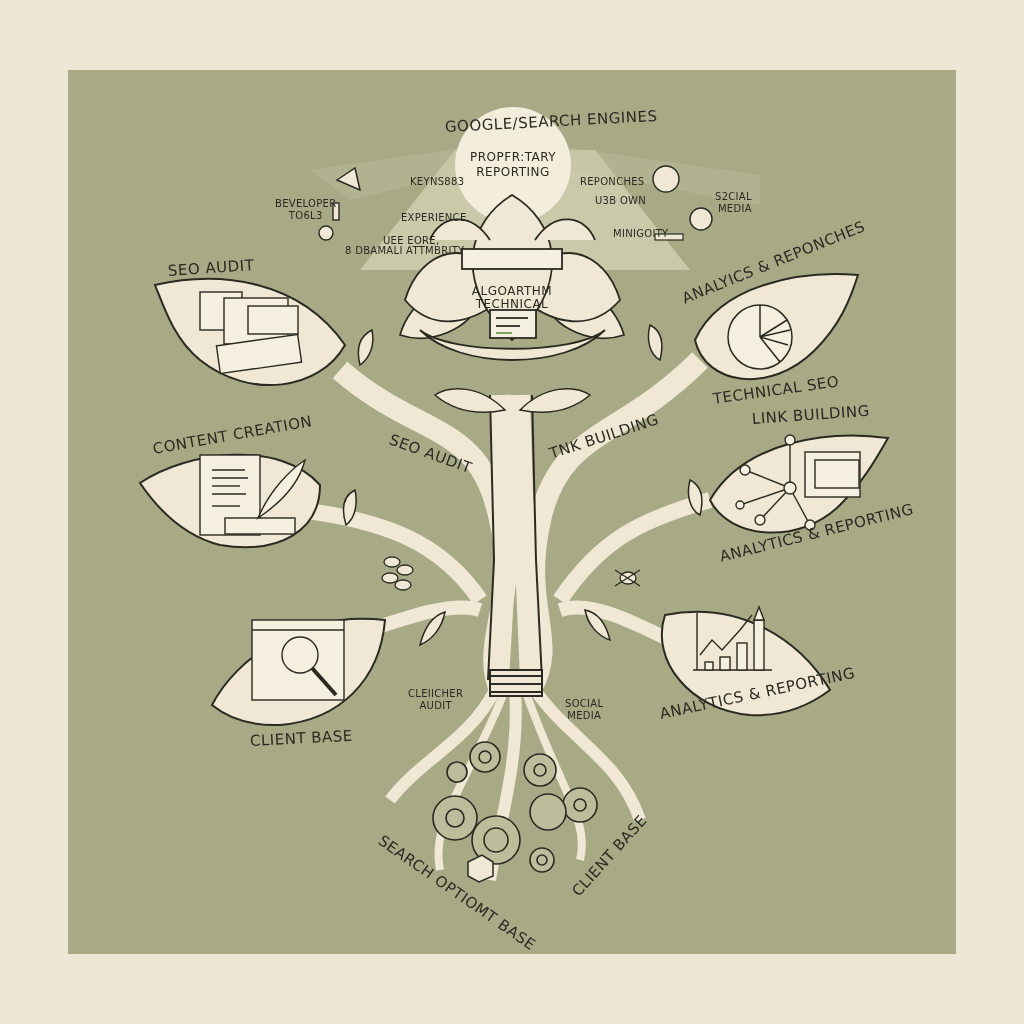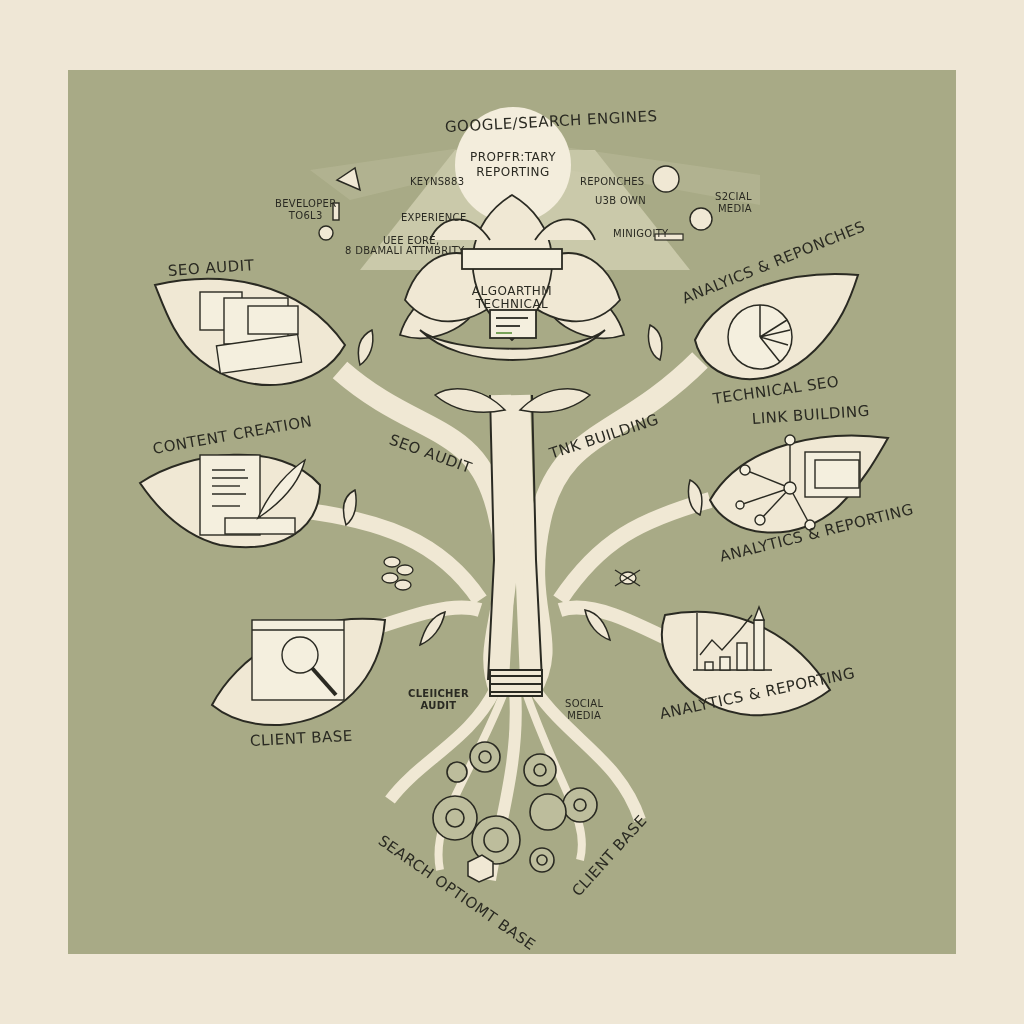--- a/index.html
+++ b/index.html
@@ -245,21 +245,21 @@
 <div class="lbl big" style="left:713px;top:390px;transform:rotate(-8deg);">TECHNICAL SEO</div>
 <div class="lbl big" style="left:752px;top:410px;transform:rotate(-4deg);">LINK BUILDING</div>
 <div class="lbl big" style="left:720px;top:548px;transform:rotate(-14deg);">ANALYTICS &amp; REPORTING</div>
 <div class="lbl big" style="left:153px;top:440px;transform:rotate(-10deg);">CONTENT CREATION</div>
 <div class="lbl big" style="left:250px;top:732px;transform:rotate(-3deg);">CLIENT BASE</div>
 <div class="lbl big" style="left:660px;top:705px;transform:rotate(-12deg);">ANALYTICS &amp; REPORTING</div>
 
 <div class="lbl big" style="left:390px;top:430px;transform:rotate(20deg);">SEO AUDIT</div>
 <div class="lbl big" style="left:550px;top:445px;transform:rotate(-18deg);">TNK BUILDING</div>
 
-<div class="lbl sm" style="left:408px;top:688px;text-align:center;line-height:12px;font-weight:bold;">
+<div class="lbl sm" style="left:408px;top:688px;text-align:center;line-height:12px;">
   <div>CLEIICHER</div>
   <div>AUDIT</div>
 </div>
 <div class="lbl sm" style="left:565px;top:678px;text-align:center;line-height:12px;margin-top:20px;">
   <div>SOCIAL</div>
   <div>MEDIA</div>
 </div>
 <div class="lbl big" style="left:380px;top:830px;transform:rotate(35deg);">SEARCH OPTIOMT BASE</div>
 <div class="lbl big" style="left:575px;top:885px;transform:rotate(-48deg);">CLIENT BASE</div>
 

